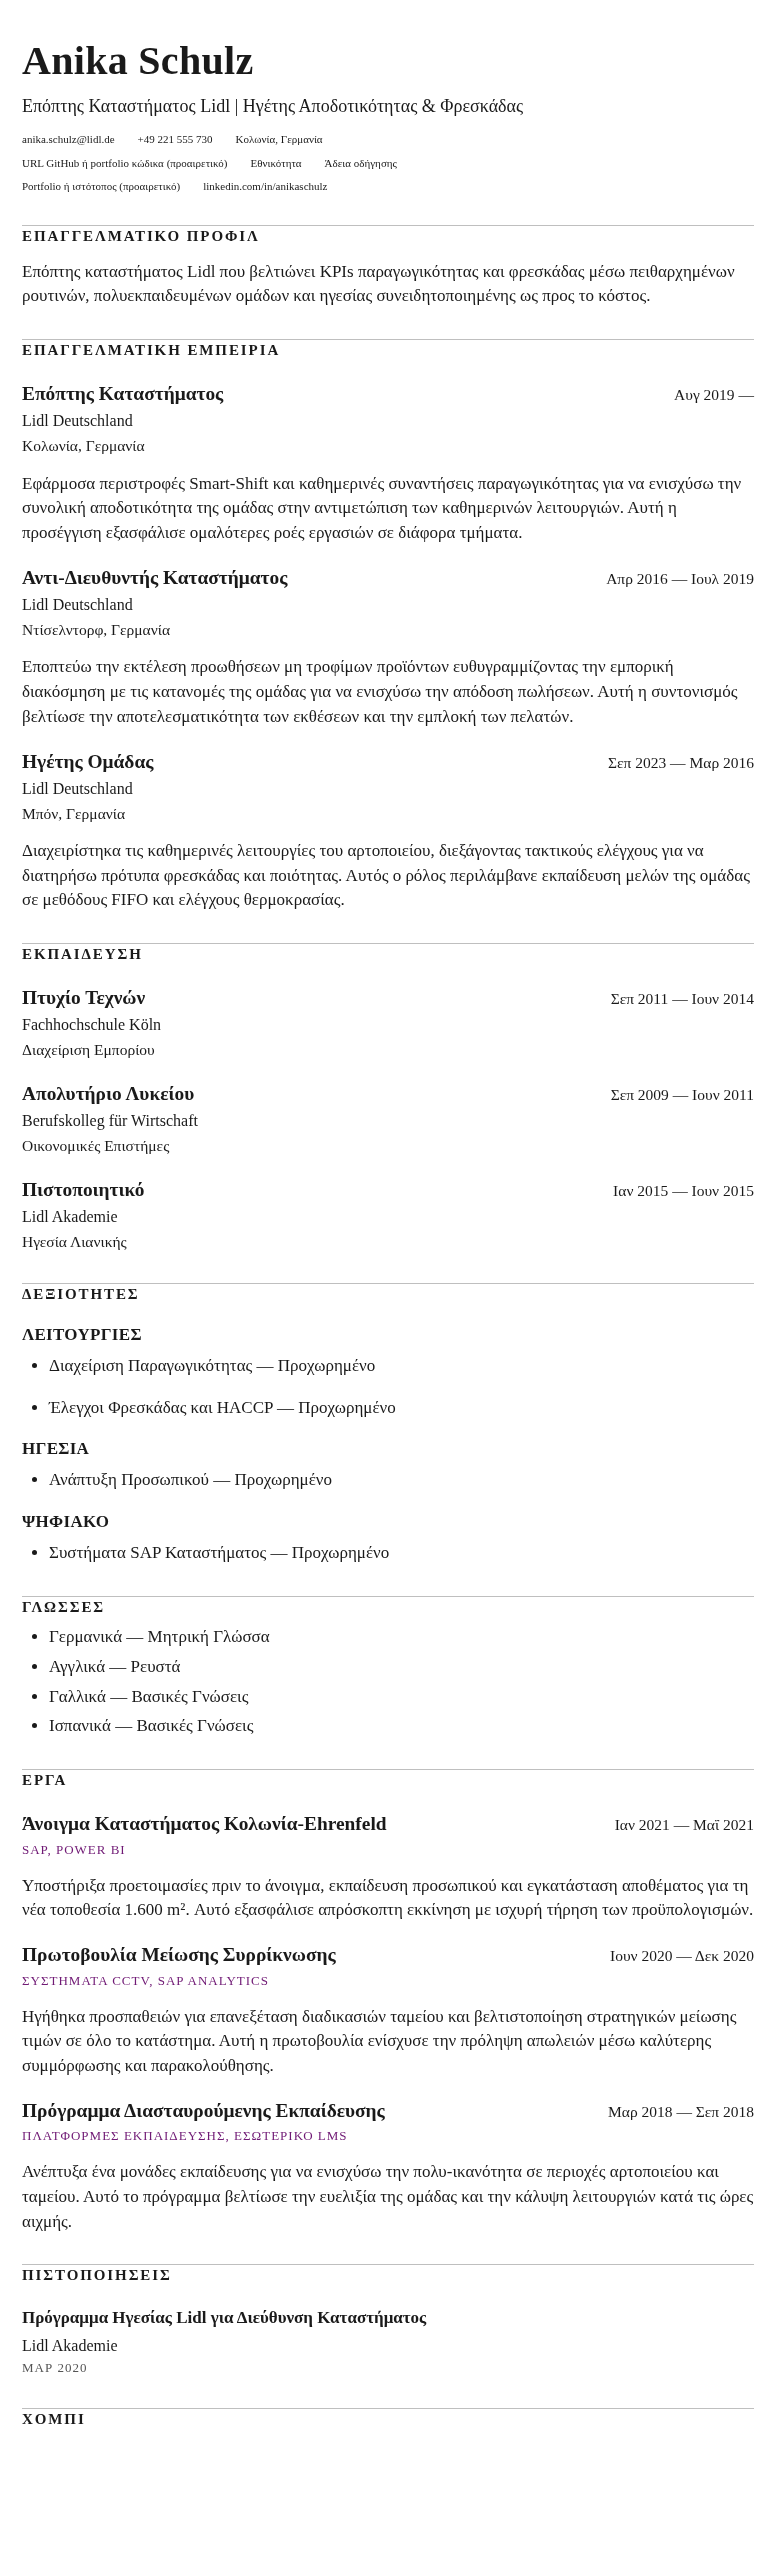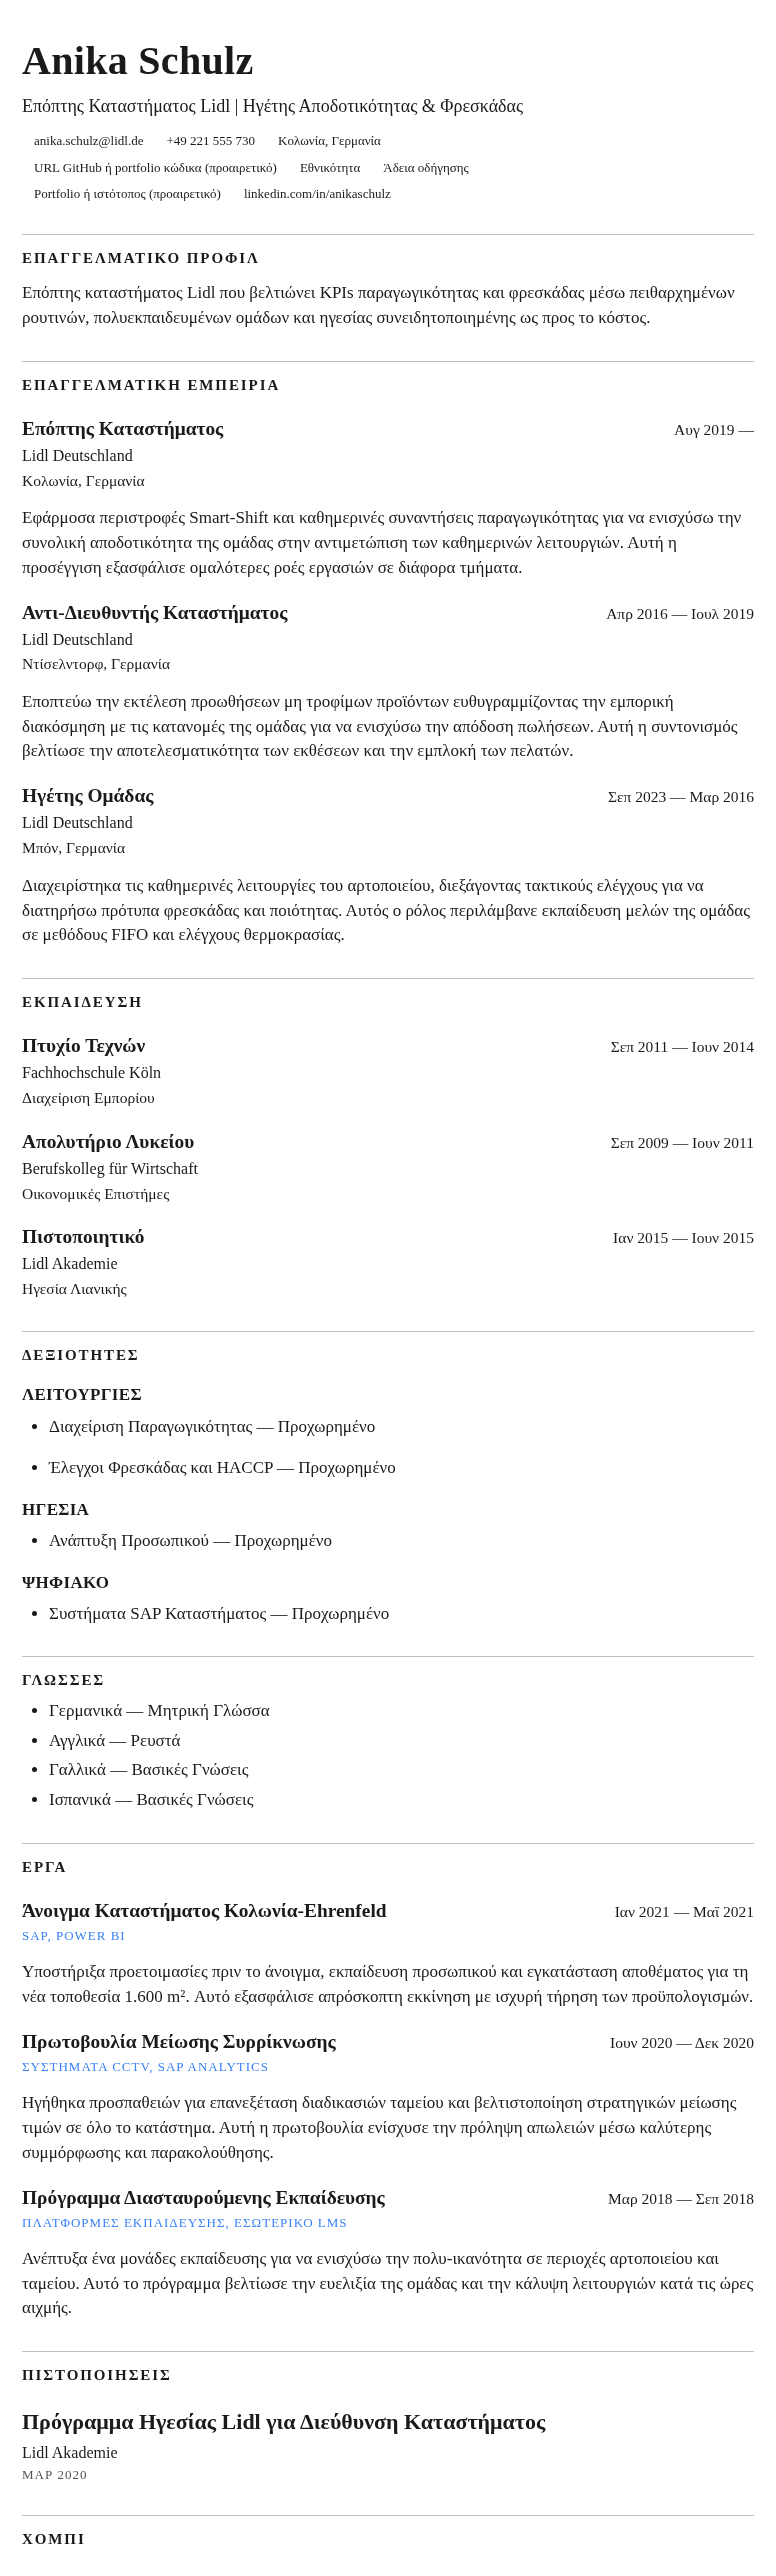--- a/index.html
+++ b/index.html
@@ -27,30 +27,28 @@
   .headline {
     margin-top: 9px;
     font-size: 18px;
   }
   .contact { margin-top: 13px; }
   .contact-row {
     display: flex;
     flex-wrap: wrap;
     gap: 5px 23px;
     margin-top: 7.8px;
-    font-size: 13px;
-    margin-left: 12px;
+    font-size: 11px;
   }
   .contact-item { white-space: nowrap; }
   .contact-item.link { cursor: pointer; }
   
   .section {
     margin-top: 30px;
     border-top: 0.6px solid #bfbfbf;
-    padding-top: 13px;
   }
   .section-heading {
     font-size: 15px;
     font-weight: 700;
     letter-spacing: 1.9px;
   }
   .para { margin-top: 11.6px; }
   
   .entry { margin-top: 19.4px; }
   .entry-head {
@@ -69,23 +67,23 @@
     white-space: nowrap;
     text-align: right;
   }
   .entry-sub { margin-top: 2.6px; font-size: 16px; }
   .entry-loc { margin-top: 2.6px; font-size: 15.5px; }
   .entry-desc { margin-top: 14.2px; }
   .entry-tags {
     margin-top: 3.9px;
     font-size: 13px;
     letter-spacing: 1px;
-    color: #3b82f6;
-  }
-  .cert-title { font-size: 22px; font-weight: 700; }
+    color: #701a75;
+  }
+  .cert-title { font-size: 17px; font-weight: 700; }
   .cert-issuer { margin-top: 2.6px; font-size: 16px; }
   .cert-date {
     margin-top: 2.6px;
     font-size: 13px;
     letter-spacing: 1px;
     color: #555555;
   }
   
   .skill-group { margin-top: 17px; }
   .skill-group-name {

